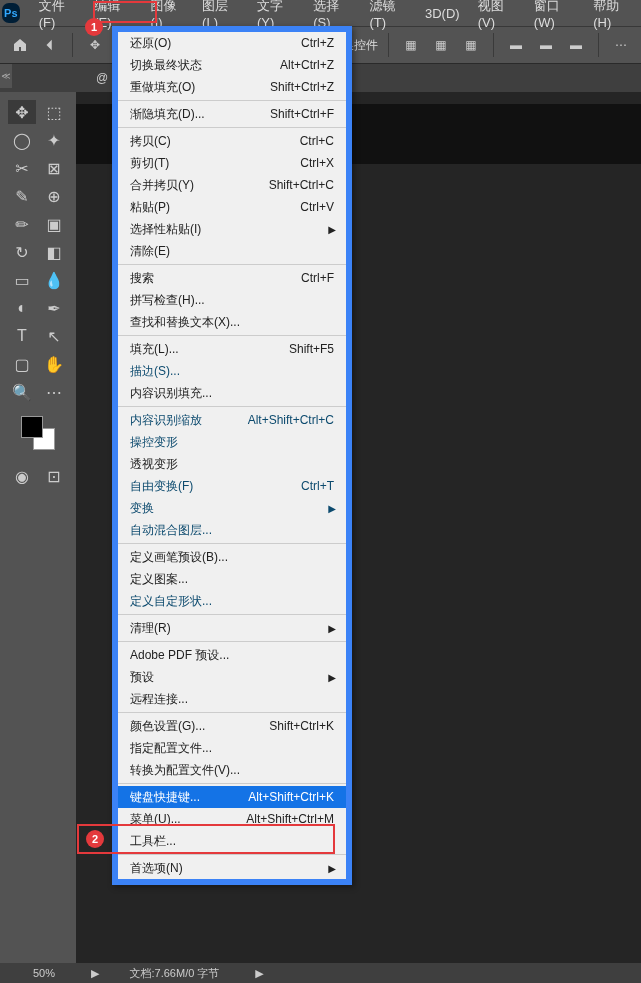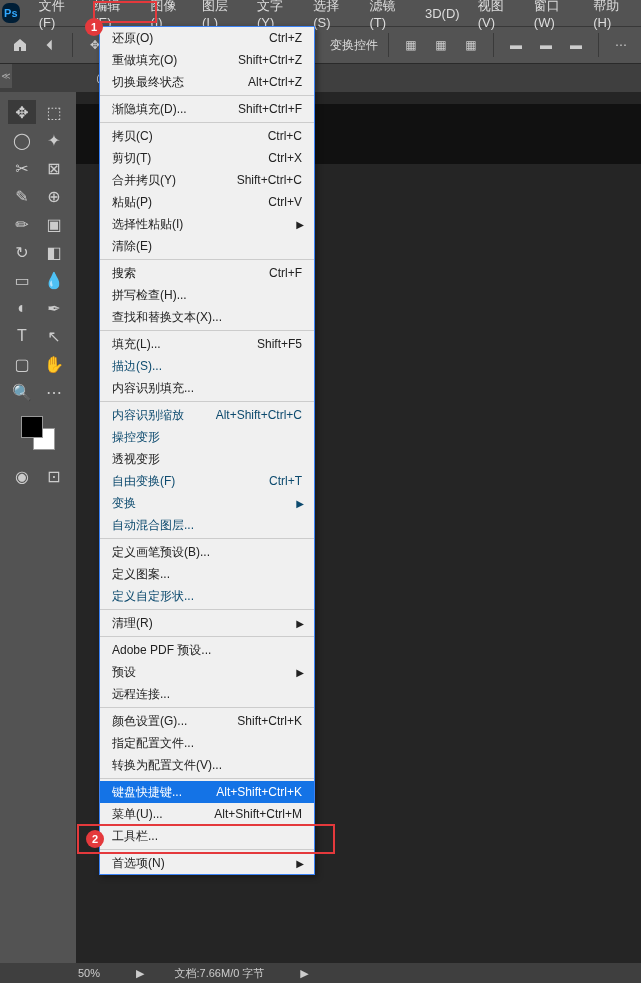--- a/index.html
+++ b/index.html
@@ -15,29 +15,29 @@
 .workspace{display:flex;height:calc(983px - 26px - 38px - 28px - 20px);background:#252525}
 .tools-panel{width:76px;background:#535353;padding:8px 6px;display:flex;flex-direction:column;align-items:center;gap:4px}
 .tool-pair{display:flex;gap:4px}
 .tool{width:28px;height:24px;display:flex;align-items:center;justify-content:center;cursor:pointer;color:#ccc;font-size:16px}
 .tool.active{background:#3a3a3a}
 .swatch-area{margin-top:8px}
 .swatch-fg{width:22px;height:22px;background:#000;border:1px solid #999;position:relative;z-index:2}
 .swatch-bg{width:22px;height:22px;background:#fff;border:1px solid #999;position:relative;margin-top:-10px;margin-left:12px}
 .canvas-area{flex:1;background:#252525;position:relative}
 .canvas-img{position:absolute;left:0;top:12px;width:100%;height:60px;background:#111}
-.dropdown{position:absolute;left:99px;top:26px;width:216px;background:#f0f0f0;border:1px solid #3b82f6;box-shadow:2px 2px 6px rgba(0,0,0,.4);color:#222;z-index:100}
+.dropdown{position:absolute;left:112px;top:26px;width:240px;background:#f0f0f0;border:6px solid #3b82f6;box-shadow:2px 2px 6px rgba(0,0,0,.4);color:#222;z-index:100}
 .dd-row{height:22px;display:flex;align-items:center;padding:0 12px;font-size:12px;cursor:pointer;position:relative}
 .dd-row.disabled{color:#0c4a6e}
 .dd-row.selected{background:#1473e6;color:#fff}
 .dd-label{flex:1}
 .dd-short{font-size:12px}
 .dd-sep{height:1px;background:#ccc;margin:2px 0}
 .dd-arrow{position:absolute;right:10px;font-size:10px}
-.status-bar{position:absolute;bottom:0;left:0;right:0;height:20px;background:#3f3f3f;display:flex;align-items:center;padding-left:78px;font-size:11px;color:#ccc;gap:30px}
+.status-bar{position:absolute;bottom:0;left:0;right:0;height:20px;background:#3f3f3f;display:flex;align-items:center;padding-left:33px;font-size:11px;color:#ccc;gap:30px}
 .status-drop{margin-left:6px}
 
 .anno-red-1{position:absolute;left:93px;top:1px;width:64px;height:22px;border:2px solid #e4393c;z-index:200;pointer-events:none}
 .anno-red-2{position:absolute;left:77px;top:824px;width:258px;height:30px;border:2px solid #e4393c;z-index:200;pointer-events:none}
 .anno-badge{position:absolute;width:18px;height:18px;border-radius:50%;background:#e4393c;color:#fff;font-size:11px;font-weight:bold;display:flex;align-items:center;justify-content:center;z-index:201}
 .b1{left:85px;top:18px}
 .b2{left:86px;top:830px}
 .sep-v{width:1px;height:24px;background:#3a3a3a;margin:0 4px}
 .left-edge{position:absolute;left:0;top:64px;width:12px;height:24px;background:#535353;display:flex;align-items:center;justify-content:center;font-size:9px;color:#aaa}
 </style>
@@ -161,26 +161,26 @@
   <span>文档:7.66M/0 字节</span>
   <span class="status-drop">▶</span>
 </div>
 
 <div class="dropdown" id="dropdown">
     <div class="dd-row">
       <span class="dd-label">还原(O)</span>
       <span class="dd-short">Ctrl+Z</span>
     </div>
     <div class="dd-row">
+      <span class="dd-label">切换最终状态</span>
+      <span class="dd-short">Alt+Ctrl+Z</span>
+    </div>
+    <div class="dd-row">
       <span class="dd-label">重做填充(O)</span>
       <span class="dd-short">Shift+Ctrl+Z</span>
-    </div>
-    <div class="dd-row">
-      <span class="dd-label">切换最终状态</span>
-      <span class="dd-short">Alt+Ctrl+Z</span>
     </div>
     <div class="dd-sep"></div>
     <div class="dd-row">
       <span class="dd-label">渐隐填充(D)...</span>
       <span class="dd-short">Shift+Ctrl+F</span>
     </div>
     <div class="dd-sep"></div>
     <div class="dd-row">
       <span class="dd-label">拷贝(C)</span>
       <span class="dd-short">Ctrl+C</span>

